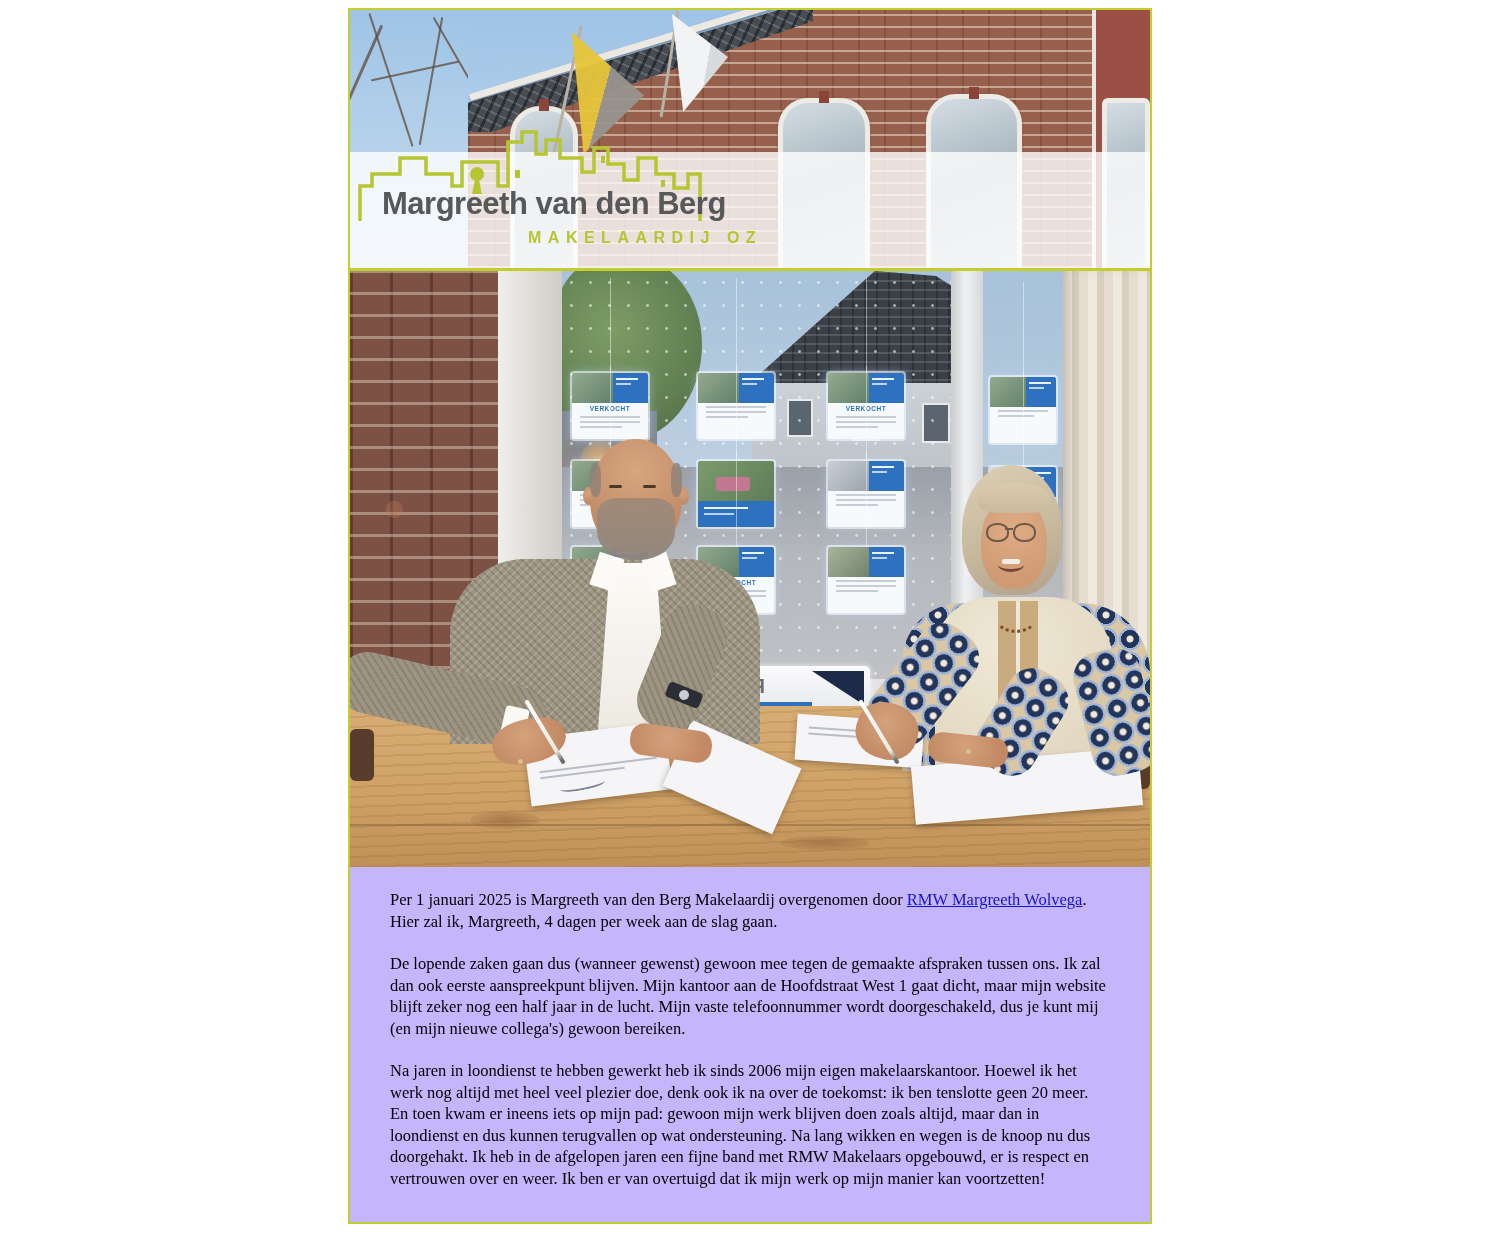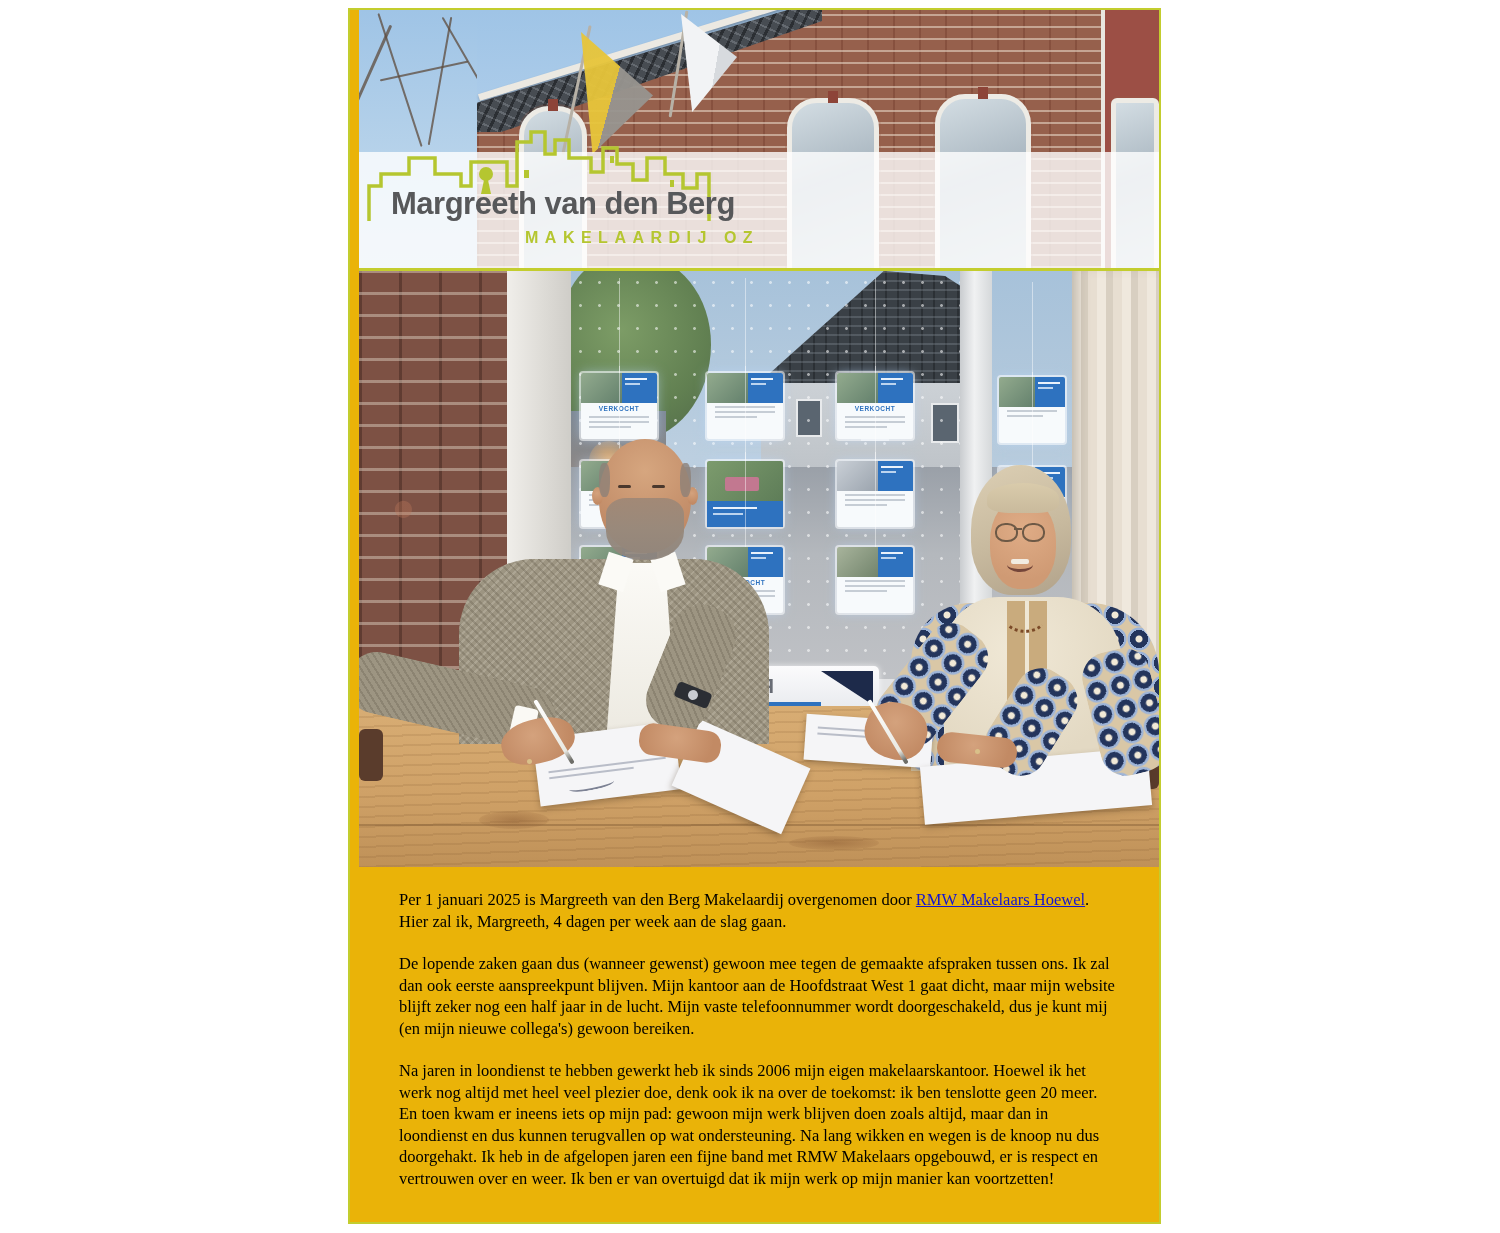--- a/index.html
+++ b/index.html
@@ -1,21 +1,21 @@
 <!DOCTYPE html>
 <html><head>
 <meta charset="utf-8">
 <style>
   html,body{margin:0;padding:0;}
   body{width:1500px;height:1233px;background:#ffffff;position:relative;
        font-family:"Liberation Serif",serif;}
 
   
   .content-box{position:absolute;left:348px;top:8px;width:800px;height:1212px;
-ieu    border:2px solid #c3cd2e;background:#eab308;overflow:hidden;padding-left:9px;}
+ieu    border:2px solid #c3cd2e;background:#c4b5fd;overflow:hidden;}
   .content-box{border:2px solid #c3cd2e;}
 
   
   .banner{position:relative;width:800px;height:258px;overflow:hidden;
           border-bottom:3px solid #c3cd2e;
           background:linear-gradient(180deg,#9fc4e6 0%,#b6d2ea 55%,#c4d9ec 100%);}
   .b-branch{position:absolute;background:#5d4b3c;opacity:.75;border-radius:2px;}
   .b-brick{position:absolute;left:118px;top:0;width:682px;height:258px;
            background-color:#96604c;
            background-image:
@@ -46,21 +46,21 @@
            background:linear-gradient(105deg,#e7c53a 46%,#97948f 46%);
            clip-path:polygon(0 0,100% 52%,16% 100%);opacity:.95;}
   .b-flag2{position:absolute;left:322px;top:4px;width:56px;height:98px;
            background:linear-gradient(100deg,#f2f3f5 60%,#d7dade 60%);
            clip-path:polygon(0 0,100% 44%,20% 100%);}
   .b-band{position:absolute;left:0;top:142px;width:800px;height:116px;
           background:rgba(255,255,255,.8);}
   .b-logo-name{position:absolute;left:32px;top:176px;
                font-family:"Liberation Sans",sans-serif;font-weight:700;font-size:31px;
                letter-spacing:-.5px;color:#57585a;}
-  .b-logo-tag{position:absolute;left:166px;top:219px;
+  .b-logo-tag{position:absolute;left:178px;top:219px;
               font-family:"Liberation Sans",sans-serif;font-weight:700;font-size:16px;
               letter-spacing:6.5px;color:#b5c630;}
   .b-skyline{position:absolute;left:6px;top:118px;}
 
   
   .photo{position:relative;width:800px;height:596px;overflow:hidden;background:#b9cede;}
   .p-brick{position:absolute;left:0;top:0;width:148px;height:596px;z-index:1;
            background-color:#7d5144;
            background-image:
              radial-gradient(circle at 30% 40%,rgba(190,120,90,.35) 0 8px,rgba(0,0,0,0) 9px),
@@ -453,19 +453,19 @@
     <div class="sleeve-w pat" style="left:540px;top:348px;width:66px;height:132px;transform:rotate(38deg);"></div>
     <div class="sleeve-w pat" style="left:640px;top:396px;width:64px;height:110px;transform:rotate(32deg);"></div>
     <div class="sleeve-w pat" style="left:732px;top:378px;width:68px;height:126px;transform:rotate(-14deg);"></div>
     <div class="hand skin" style="left:506px;top:432px;width:62px;height:56px;transform:rotate(18deg);"></div>
     <div class="pen" style="left:527px;top:424px;transform:rotate(-31deg);"></div>
     <div class="hand skin" style="left:578px;top:464px;width:80px;height:30px;transform:rotate(6deg);border-radius:14px;"></div>
     <div class="ring" style="left:616px;top:478px;"></div>
   </div>
 
   <div class="text-area">
-    <p><span>Per 1 januari 2025 is Margreeth van den Berg Makelaardij overgenomen door </span><a>RMW Makelaars Hoewel</a><span>. Hier zal ik, Margreeth, 4 dagen per week aan de slag gaan.</span></p>
+    <p><span>Per 1 januari 2025 is Margreeth van den Berg Makelaardij overgenomen door </span><a>RMW Margreeth Wolvega</a><span>. Hier zal ik, Margreeth, 4 dagen per week aan de slag gaan.</span></p>
     <p>De lopende zaken gaan dus (wanneer gewenst) gewoon mee tegen de gemaakte afspraken tussen ons. Ik zal dan ook eerste aanspreekpunt blijven. Mijn kantoor aan de Hoofdstraat West 1 gaat dicht, maar mijn website blijft zeker nog een half jaar in de lucht. Mijn vaste telefoonnummer wordt doorgeschakeld, dus je kunt mij (en mijn nieuwe collega's) gewoon bereiken.</p>
     <p>Na jaren in loondienst te hebben gewerkt heb ik sinds 2006 mijn eigen makelaarskantoor. Hoewel ik het werk nog altijd met heel veel plezier doe, denk ook ik na over de toekomst: ik ben tenslotte geen 20 meer. En toen kwam er ineens iets op mijn pad: gewoon mijn werk blijven doen zoals altijd, maar dan in loondienst en dus kunnen terugvallen op wat ondersteuning. Na lang wikken en wegen is de knoop nu dus doorgehakt. Ik heb in de afgelopen jaren een fijne band met RMW Makelaars opgebouwd, er is respect en vertrouwen over en weer. Ik ben er van overtuigd dat ik mijn werk op mijn manier kan voortzetten!</p>
 
   </div>
 
 </div>
 
 </body></html>

